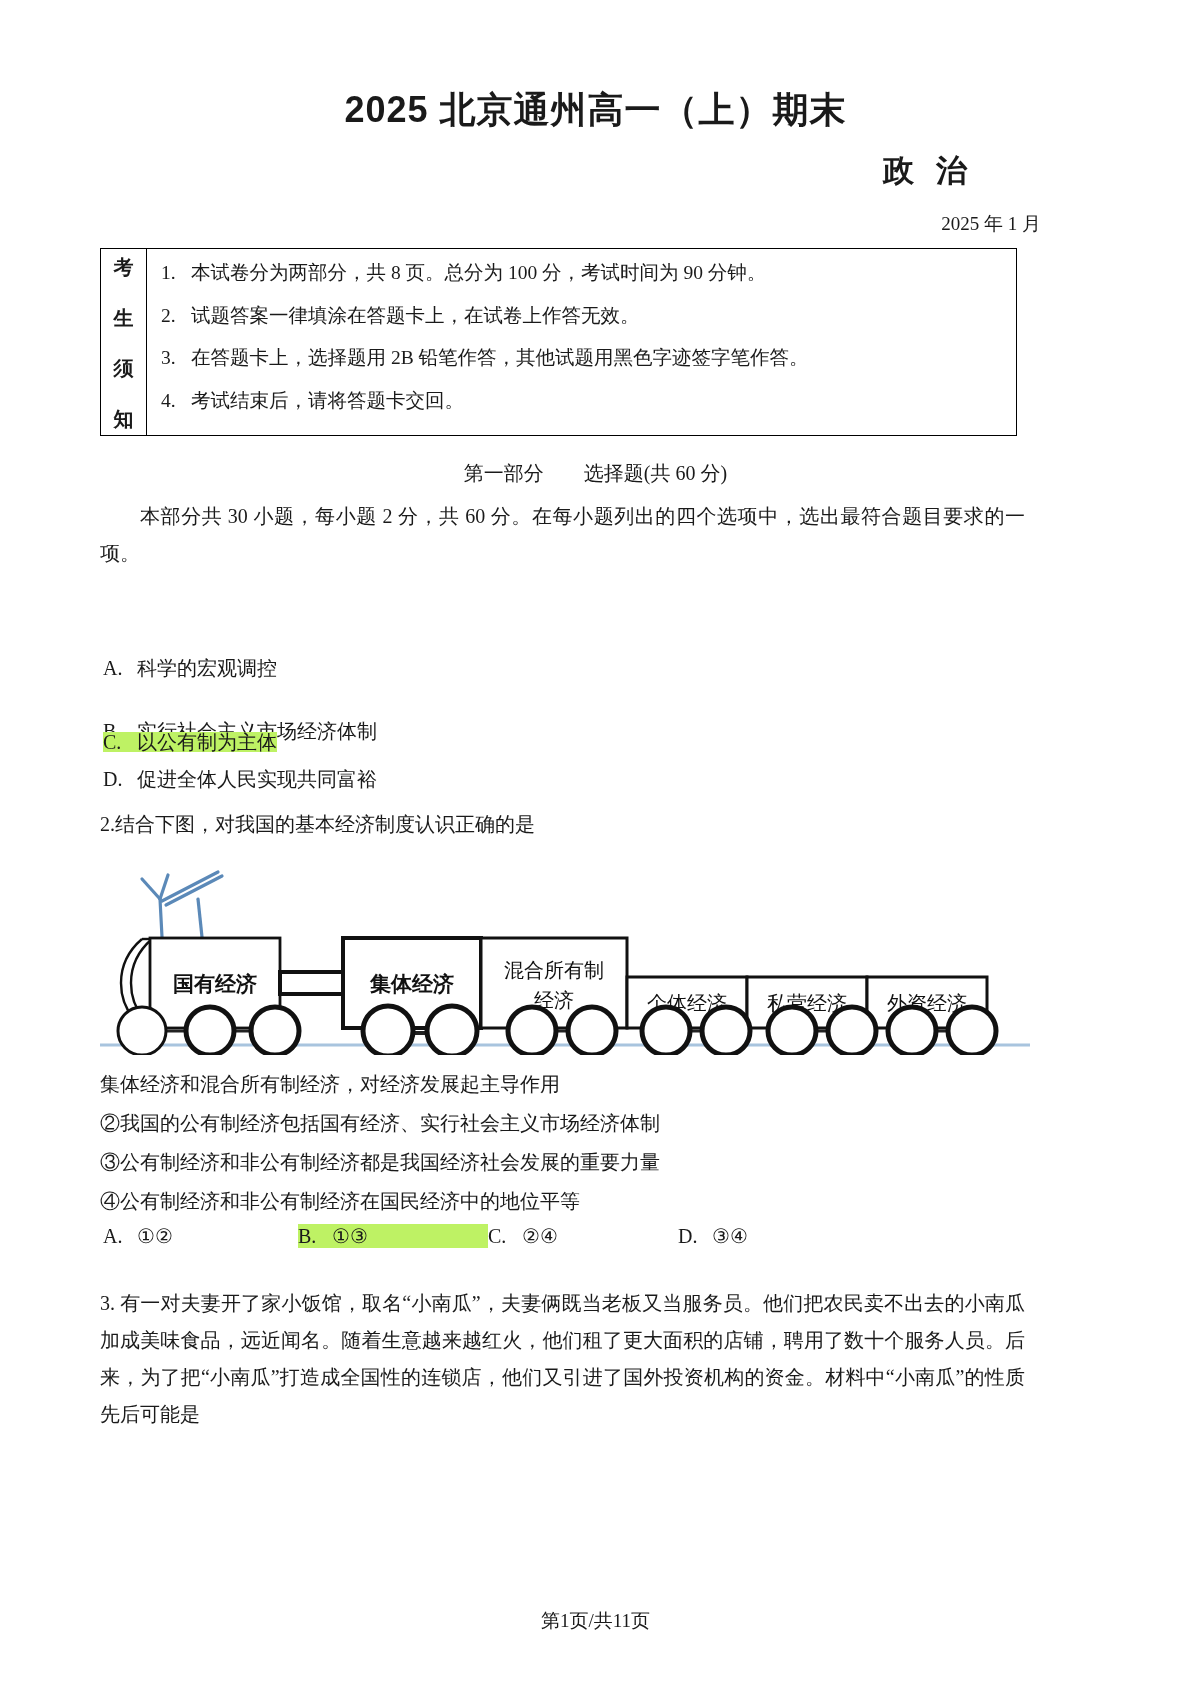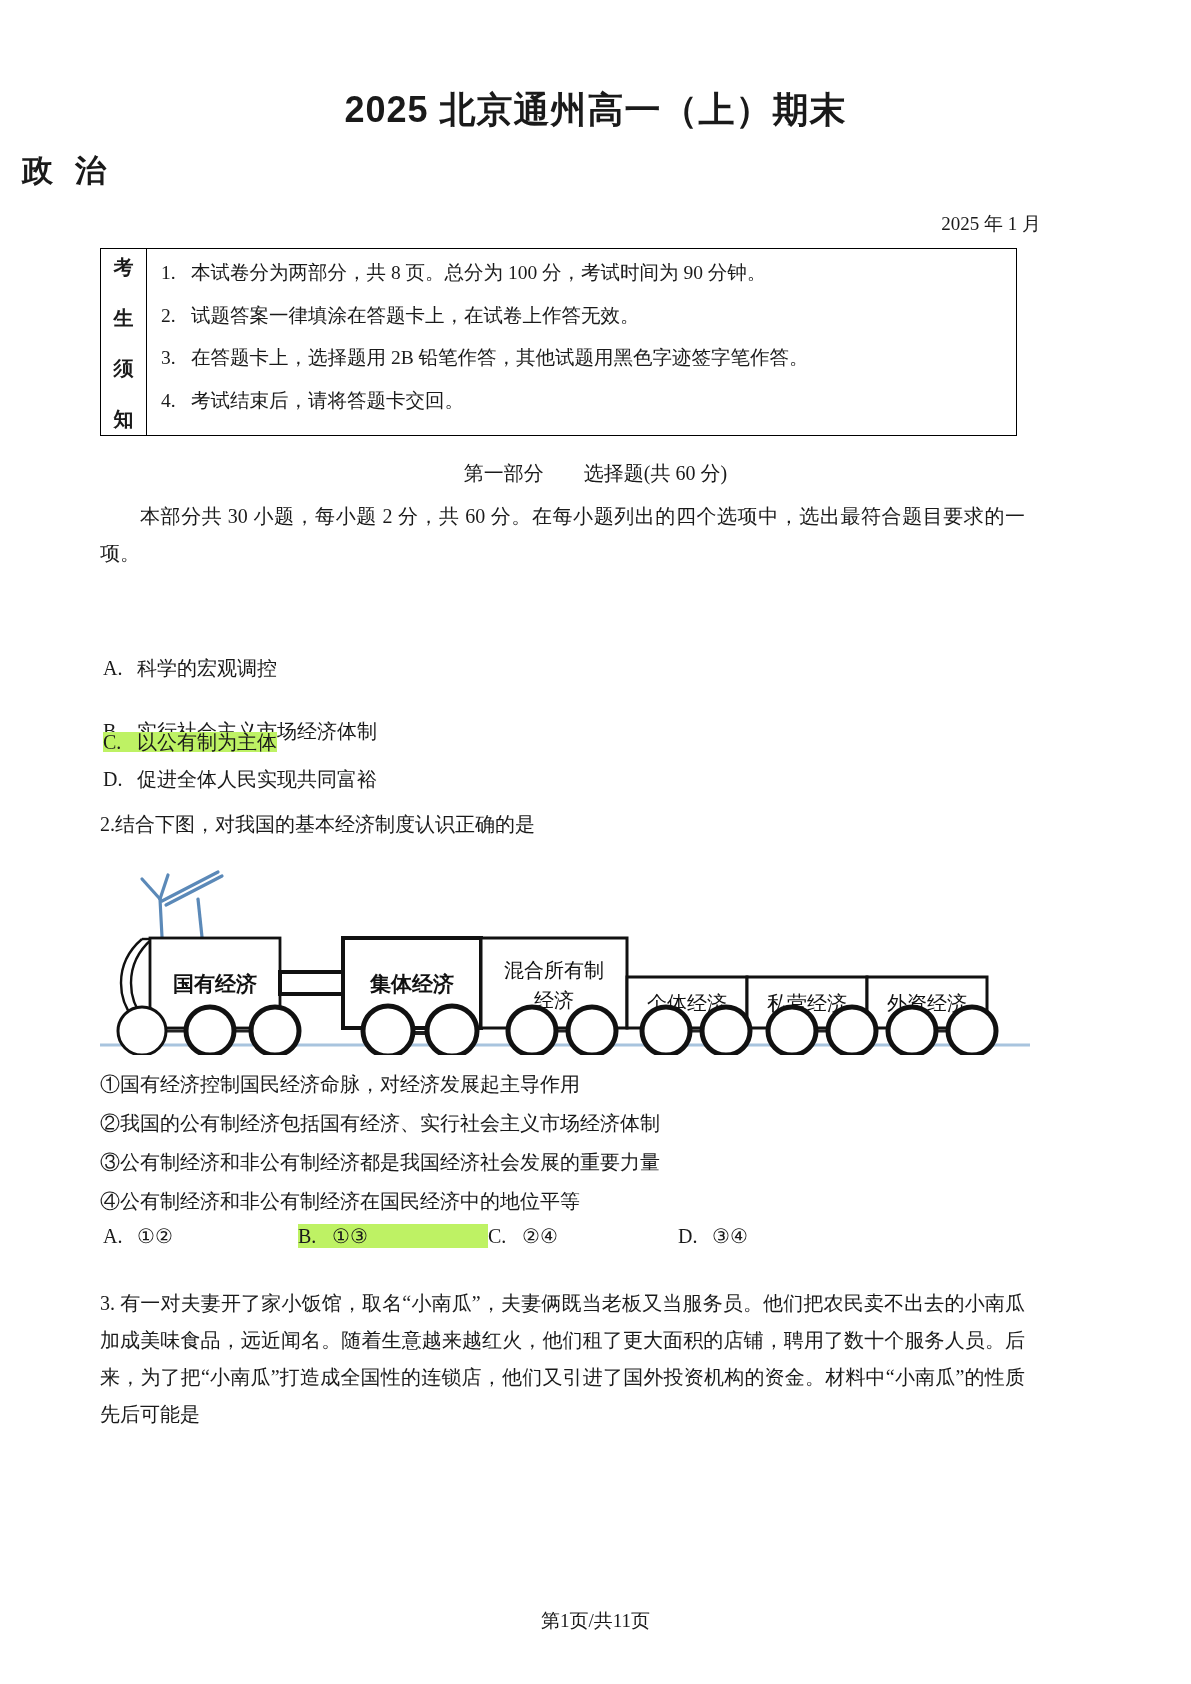--- a/index.html
+++ b/index.html
@@ -17,21 +17,21 @@
   }
   
   .doc-title{
     position:absolute;left:0;top:86px;width:1191px;
     text-align:center;
     font-size:36px;font-weight:bold;letter-spacing:1px;
     font-family:"Liberation Sans","DejaVu Sans",sans-serif;
   }
   .doc-subtitle{
     position:absolute;left:0;top:150px;width:989px;
-    text-align:left;
+    text-align:right;
     font-size:31px;font-weight:bold;letter-spacing:22px;
     text-indent:22px;
     font-family:"Liberation Sans","DejaVu Sans",sans-serif;
   }
   .doc-date{
     position:absolute;right:150px;top:211px;
     font-size:19px;
   }
   
   .notice{
@@ -224,21 +224,21 @@
         <circle cx="692" cy="176" r="24" fill="#fff" stroke="#111" stroke-width="5"></circle>
         <circle cx="752" cy="176" r="24" fill="#fff" stroke="#111" stroke-width="5"></circle>
 
         <line x1="812" y1="176" x2="872" y2="176" stroke="#222" stroke-width="3"></line>
         <circle cx="812" cy="176" r="24" fill="#fff" stroke="#111" stroke-width="5"></circle>
         <circle cx="872" cy="176" r="24" fill="#fff" stroke="#111" stroke-width="5"></circle>
       </g>
     </svg>
   </div>
 
-  <div class="para" style="top:1066px;">①国有经济控制国民经济命脉，对经济发展起主导作用</div>
+  <div class="para" style="top:1066px;">集体经济和混合所有制经济，对经济发展起主导作用</div>
   <div class="para" style="top:1105px;">②我国的公有制经济包括国有经济、实行社会主义市场经济体制</div>
   <div class="para" style="top:1183px;">④公有制经济和非公有制经济在国民经济中的地位平等</div>
   <div class="para" style="top:1144px;">③公有制经济和非公有制经济都是我国经济社会发展的重要力量</div>
 
   <div class="ansrow">
     <span class="cell c1"><span class="letter">A.</span><span>①②</span></span><span class="cell c2 hl"><span class="letter">B.</span><span>①③</span></span><span class="cell c3"><span class="letter">C.</span><span>②④</span></span><span class="cell"><span class="letter">D.</span><span>③④</span></span>
   </div>
 
   <div class="para" style="top:1285px;">3. 有一对夫妻开了家小饭馆，取名“小南瓜”，夫妻俩既当老板又当服务员。他们把农民卖不出去的小南瓜加成美味食品，远近闻名。随着生意越来越红火，他们租了更大面积的店铺，聘用了数十个服务人员。后来，为了把“小南瓜”打造成全国性的连锁店，他们又引进了国外投资机构的资金。材料中“小南瓜”的性质先后可能是</div>
 

